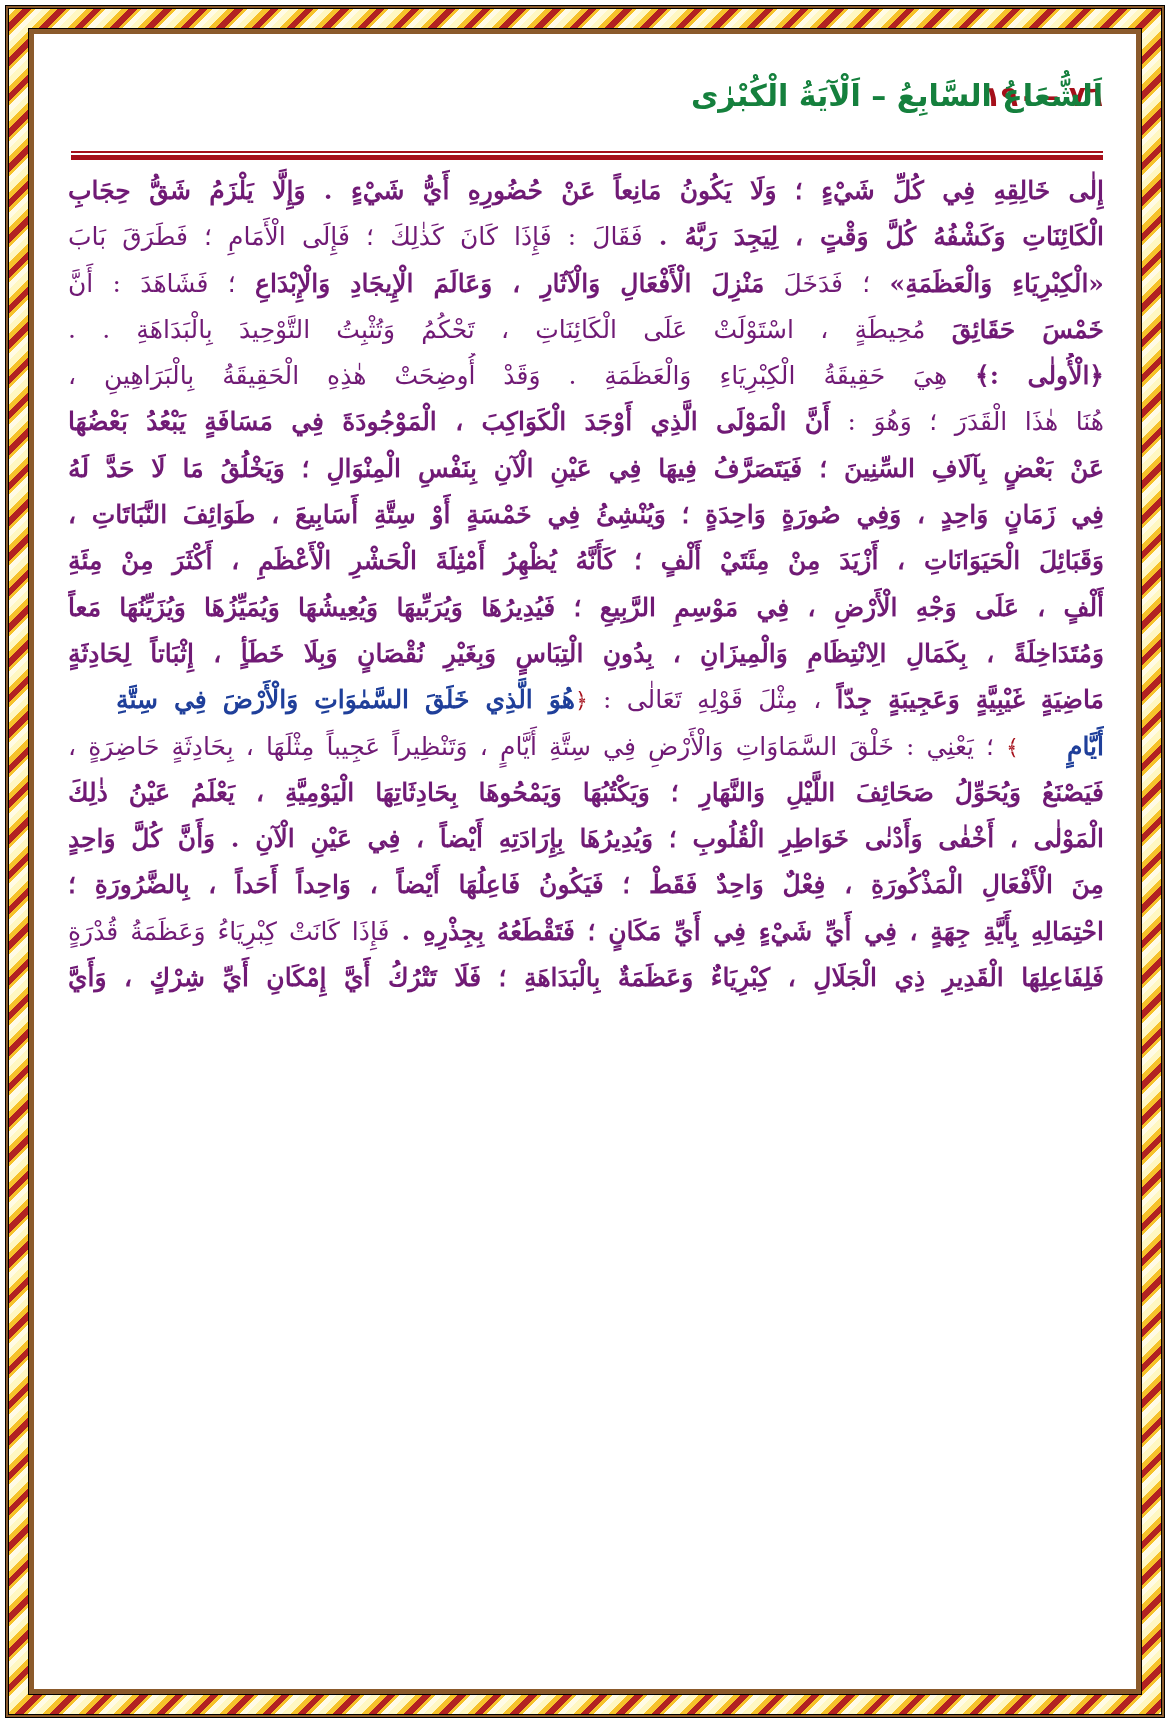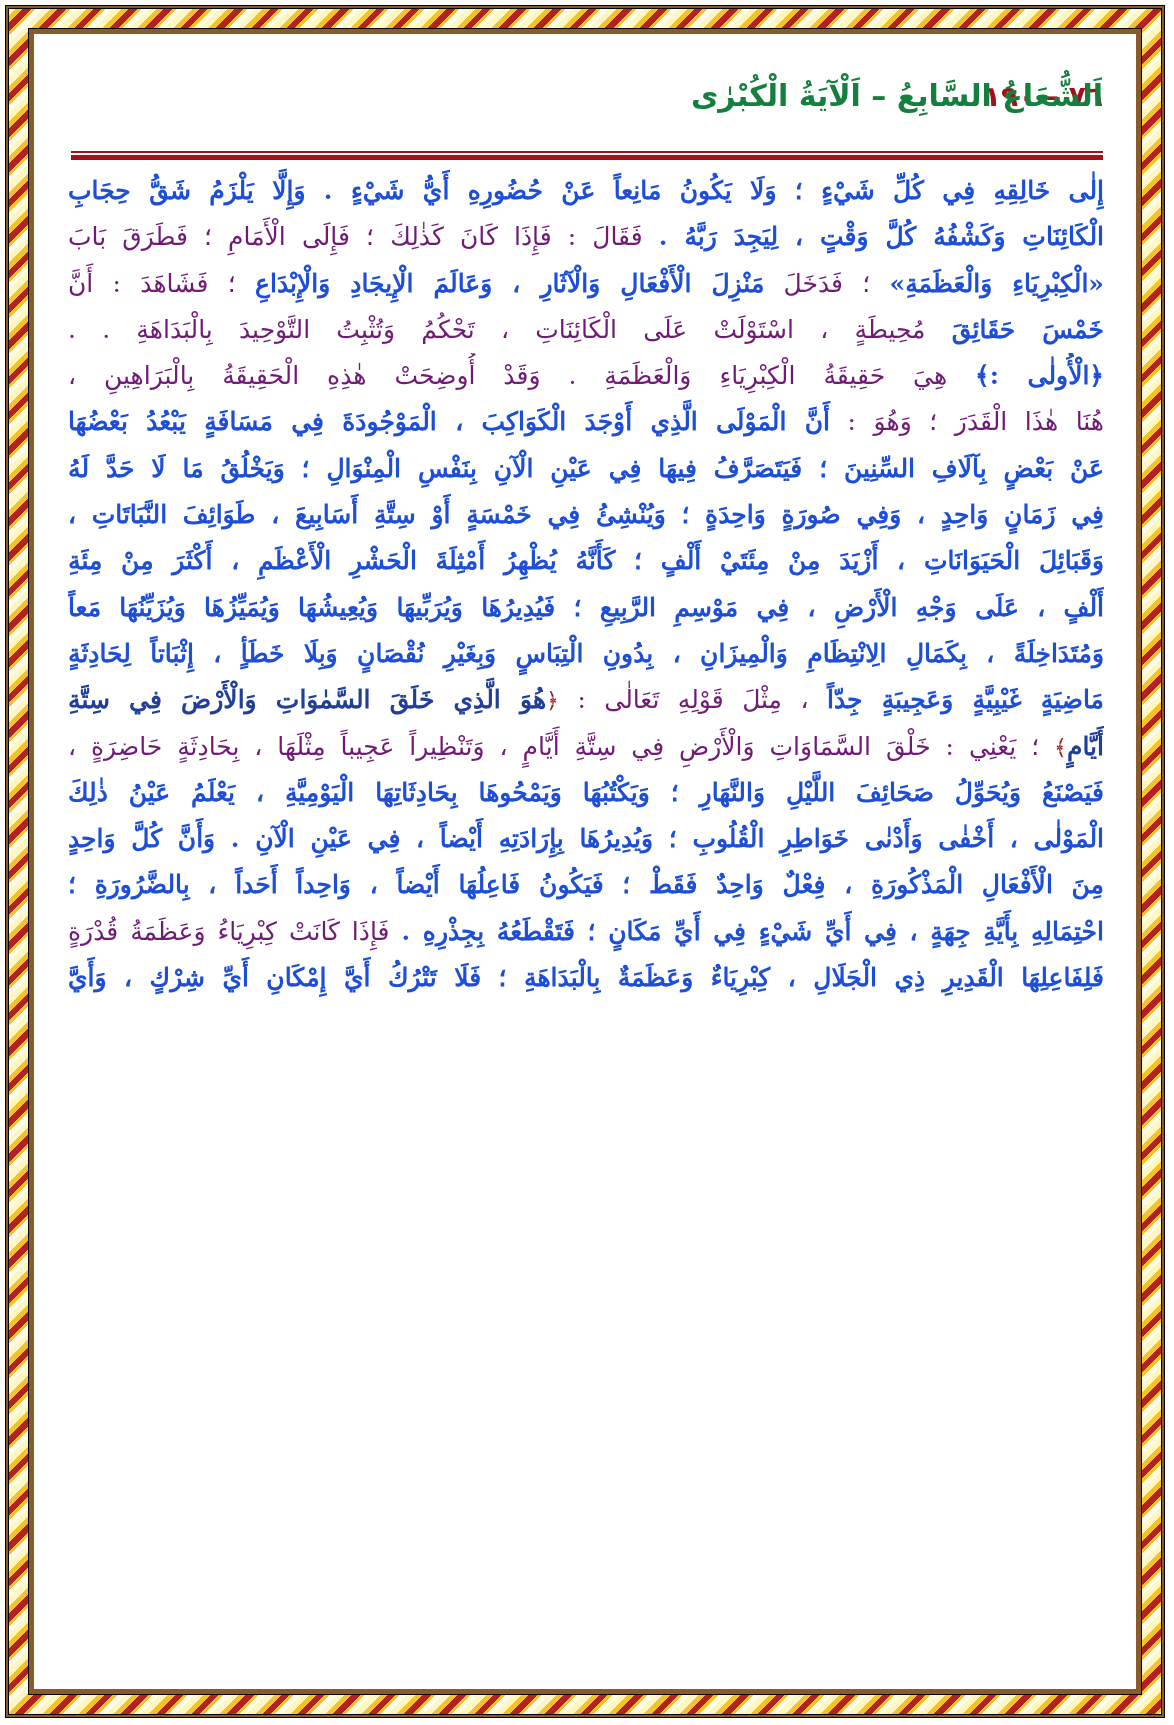--- a/index.html
+++ b/index.html
@@ -56,22 +56,22 @@
   .content {
     position:absolute; left:68px; top:168px; width:1036px;
     direction:rtl; text-align:justify;
     font-family:"DejaVu Serif", serif; font-size:25px;
     line-height:46.3px; color:#000;
   }
   .line {
     display:block; height:46.3px; white-space:nowrap; overflow:hidden;
     text-align:justify; text-align-last:justify;
   }
-  .red { color:#1d4ed8; font-weight:bold; }
-  .blue { color:#1f3f9a; font-weight:bold; }
+  .red { color:#701a75; font-weight:bold; }
+  .blue { color:#1f3f9a; font-weight:bold;margin-left:48px; }
   .black { color:#701a75; }
   .ornament { color:#a50f1a; font-size:22px; }
 </style>
 </head>
 <body>
 
 <div class="frame-outer"></div>
 <div class="braid"></div>
 <div class="braid-edge"></div>
 <div class="braid-mask"></div>

